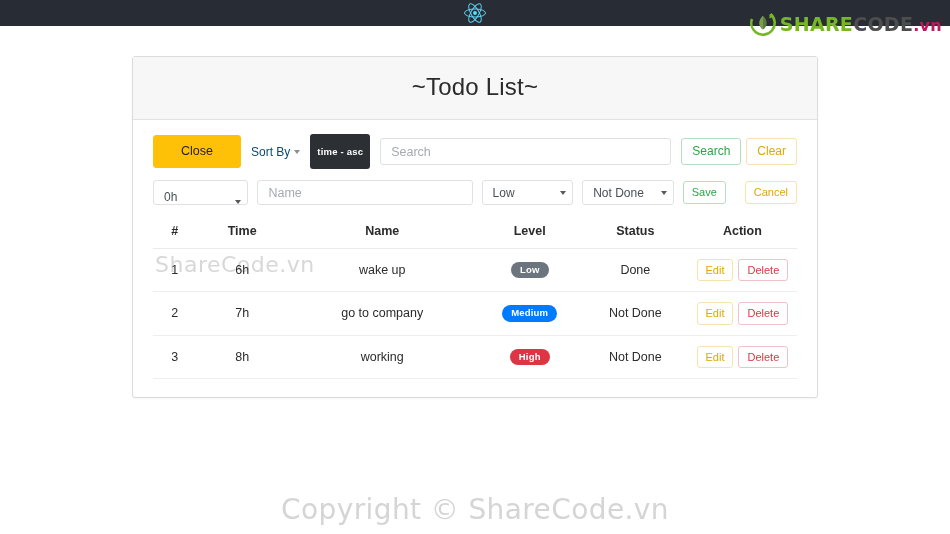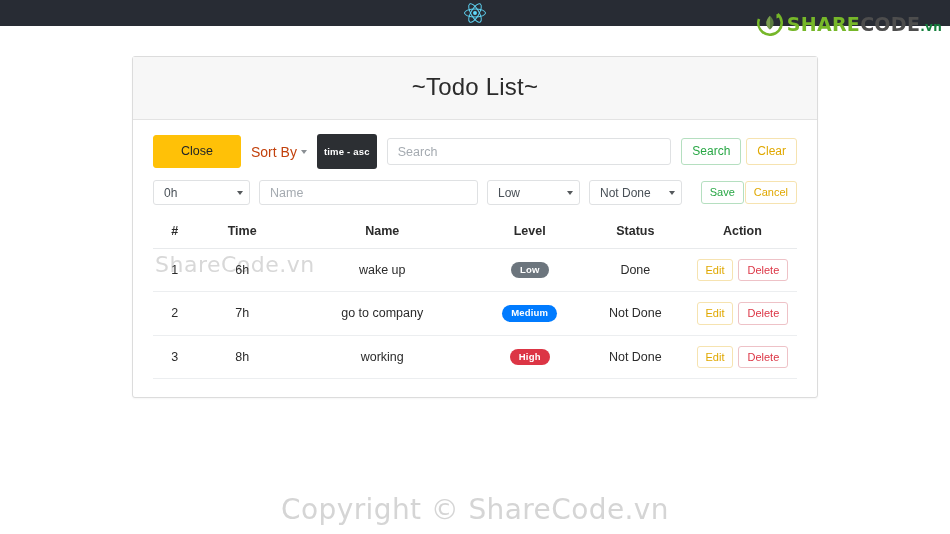--- a/index.html
+++ b/index.html
@@ -37,21 +37,21 @@
   .brand-mark { width: 26px; height: 26px; flex: none; }
   .brand-text {
     font-family: "DejaVu Sans", sans-serif;
     font-weight: bold;
     font-size: 19px;
     letter-spacing: 0.3px;
     line-height: 1;
   }
   .brand-share { color: #76b729; }
   .brand-code  { color: #4d4d4d; }
-  .brand-vn    { color: #15803d; font-size: 12px; }
+  .brand-vn    { color: #be185d; font-size: 16px; }
 
   
   .card {
     position: absolute;
     left: 132px; top: 56px;
     width: 686px;
     background: #ffffff;
     border: 1px solid #dcdcdc;
     border-radius: 3px;
     box-shadow: 0 1px 2px rgba(0,0,0,0.04);
@@ -103,22 +103,22 @@
     color: #212529;
     width: 88px;
     padding: 7px 21px;
     font-size: 12.5px;
   }
   .btn-outline-success { color: #28a745; border-color: #b5dfc0; }
   .btn-outline-warning { color: #e0a800; border-color: #f6e3b0; }
   .btn-outline-danger  { color: #dc3545; border-color: #eec2c7; }
 
   .sortby {
-    color: #c2410c;
-    font-size: 14px;
+    color: #0c4a6e;
+    font-size: 12px;
     cursor: pointer;
     user-select: none;
     display: flex;
     align-items: center;
     gap: 4px;
   }
   .caret {
     width: 0; height: 0;
     border-left: 3.5px solid transparent;
     border-right: 3.5px solid transparent;
@@ -170,35 +170,35 @@
     cursor: pointer;
   }
   .sel .sel-label { flex: 1; }
   .sel .sel-arrow {
     width: 0; height: 0;
     border-left: 3px solid transparent;
     border-right: 3px solid transparent;
     border-top: 4px solid #55595c;
     margin-left: 10px;
   }
-  .sel-time { width: 97px; }
+  .sel-time { width: 97px; align-items: flex-end; }
   .sel-level { width: 93px; }
   .sel-status { width: 93px; }
   .name-input {
     width: 219px;
     height: 25px;
     border: 1px solid #dfe1e3;
     border-radius: 3px;
     padding: 2px 10px;
     font-size: 12.5px;
     color: #495057;
     font-family: "Liberation Sans", sans-serif;
   }
   .name-input::placeholder { color: #a5abb1; }
-  .form-actions { display: flex; gap: 1px; margin-left: auto; }
+  .form-actions { display: flex; gap: 19px; margin-left: auto; }
   .btn-sm { font-size: 11px; padding: 3px 8px; }
 
   
   table.todo {
     width: 100%;
     border-collapse: collapse;
     position: relative;
     z-index: 2;
   }
   table.todo thead th {

